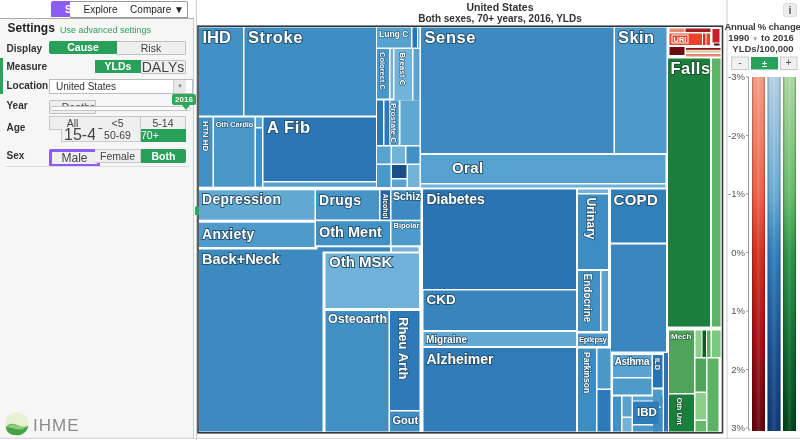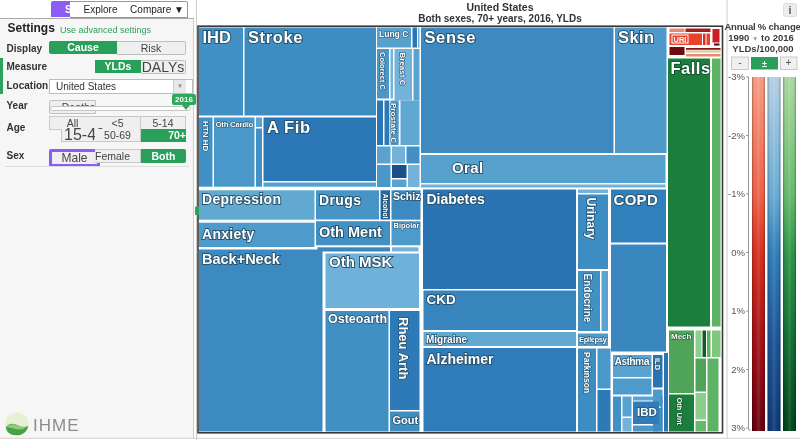--- a/index.html
+++ b/index.html
@@ -60,27 +60,27 @@
 <div class="abs" style="left:49px;top:115.5px;width:45px;height:12px;background:#efefef;border:1px solid #c9c9c9;color:#444;font-size:10.5px;text-align:center;line-height:12px;">All</div>
 
 <div class="abs" style="left:95px;top:115.5px;width:45px;height:12px;background:#efefef;border:1px solid #c9c9c9;border-left:none;color:#444;font-size:10.5px;text-align:center;line-height:12px;">&lt;5</div>
 
 <div class="abs" style="left:141px;top:115.5px;width:44px;height:12px;background:#efefef;border:1px solid #c9c9c9;border-left:none;color:#444;font-size:10.5px;text-align:center;line-height:12px;">5-14</div>
 
 <div class="abs" style="left:49px;top:128.5px;width:45px;height:12px;background:#efefef;border:1px solid #c9c9c9;border-top:none;color:#444;font-size:16px;text-align:center;line-height:12px;margin-left:12px;">15-49</div>
 
 <div class="abs" style="left:95px;top:128.5px;width:45px;height:12px;background:#efefef;border:1px solid #c9c9c9;border-left:none;border-top:none;color:#444;font-size:10.5px;text-align:center;line-height:12px;">50-69</div>
 
-<div class="abs" style="left:141px;top:128.5px;width:45px;height:13px;background:#28a05a;color:#fff;font-size:10.5px;font-weight:bold;text-align:right;line-height:13px;">70+</div>
+<div class="abs" style="left:141px;top:128.5px;width:45px;height:13px;background:#28a05a;color:#fff;font-size:10.5px;font-weight:normal;text-align:left;line-height:13px;">70+</div>
 
 <div class="abs" style="left:6.5px;top:150px;font-size:10px;font-weight:bold;color:#333;">Sex</div>
 
 <div class="abs" style="left:49px;top:148.5px;width:45px;height:12px;background:#efefef;border:3px solid #8b5cf6;color:#444;font-size:12px;text-align:center;line-height:12px;border-radius:2px 0 0 2px;">Male</div>
 
-<div class="abs" style="left:95px;top:148.5px;width:45px;height:12px;background:#efefef;border:1px solid #c9c9c9;border-left:none;color:#444;font-size:10.5px;line-height:12px;">Female</div>
+<div class="abs" style="left:95px;top:148.5px;width:45px;height:12px;background:#efefef;border:1px solid #c9c9c9;border-left:none;color:#444;font-size:10.5px;text-align:center;line-height:12px;">Female</div>
 
 <div class="abs" style="left:141px;top:148.5px;width:45px;height:14px;background:#28a05a;color:#fff;font-size:10.5px;font-weight:bold;text-align:center;line-height:14px;border-radius:0 2px 2px 0;">Both</div>
 
 <div class="abs" style="left:5px;top:166px;width:184px;height:1px;background:#ddd;"></div>
 
 
 <svg class="abs" style="left:5px;top:412px;" width="24" height="24" viewBox="0 0 24 24">
 <circle cx="12" cy="12" r="11.5" fill="#e7f0d2"></circle>
 <path d="M0.6 15 Q6 9.5 12 13 Q18 16.5 23.4 14 Q22 20.5 15 23 Q6 24.5 2 19 Z" fill="#47a247"></path>
 <path d="M0.6 15 Q7 10.5 12.5 13.2 Q18 16 23.4 14 Q17 18.5 11 17 Q5 15.5 0.6 15 Z" fill="#8fcb7a"></path>

